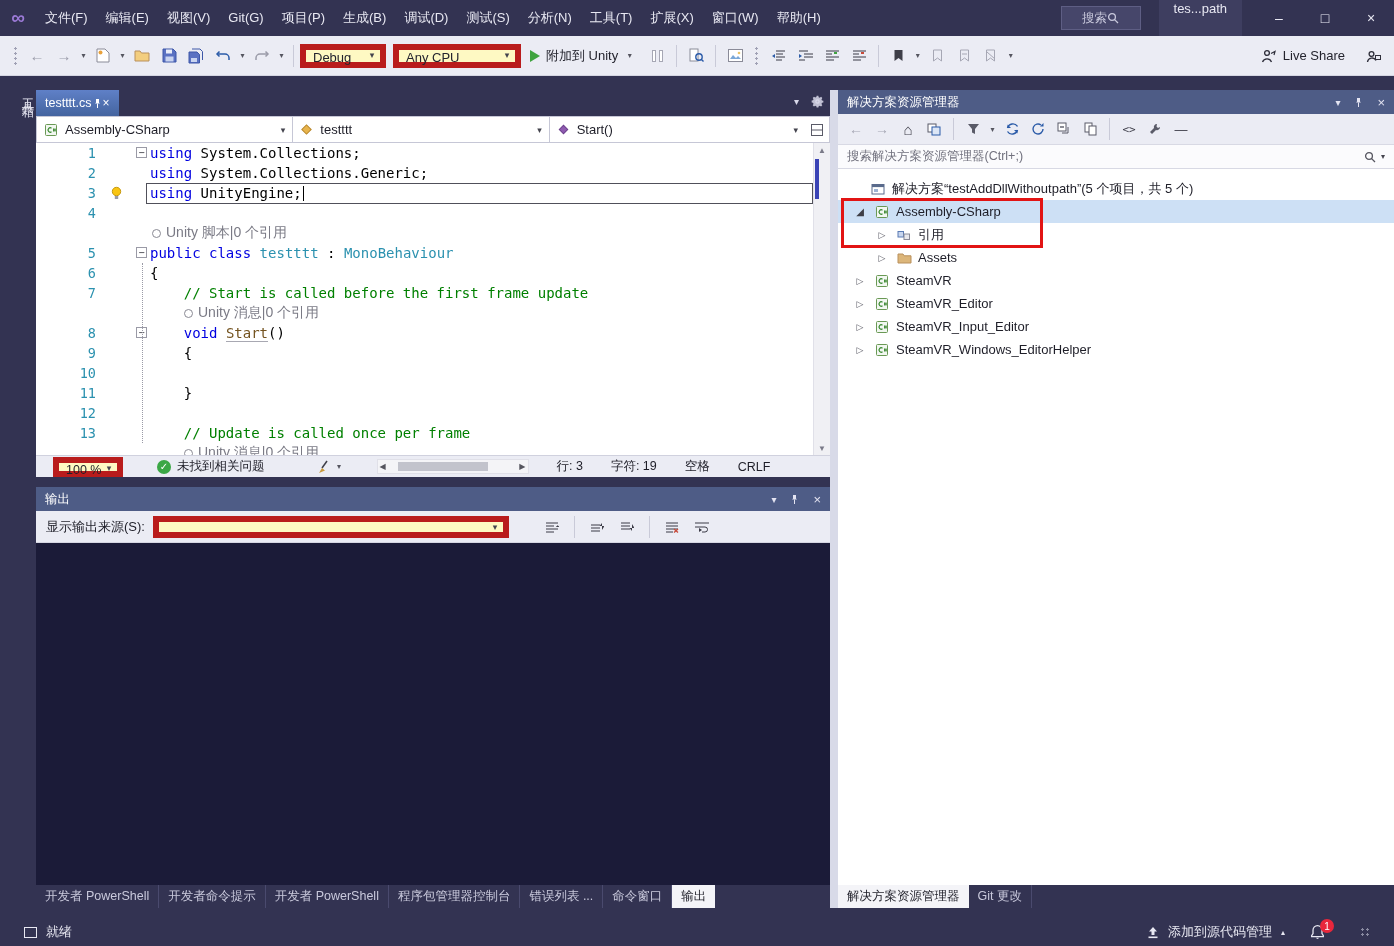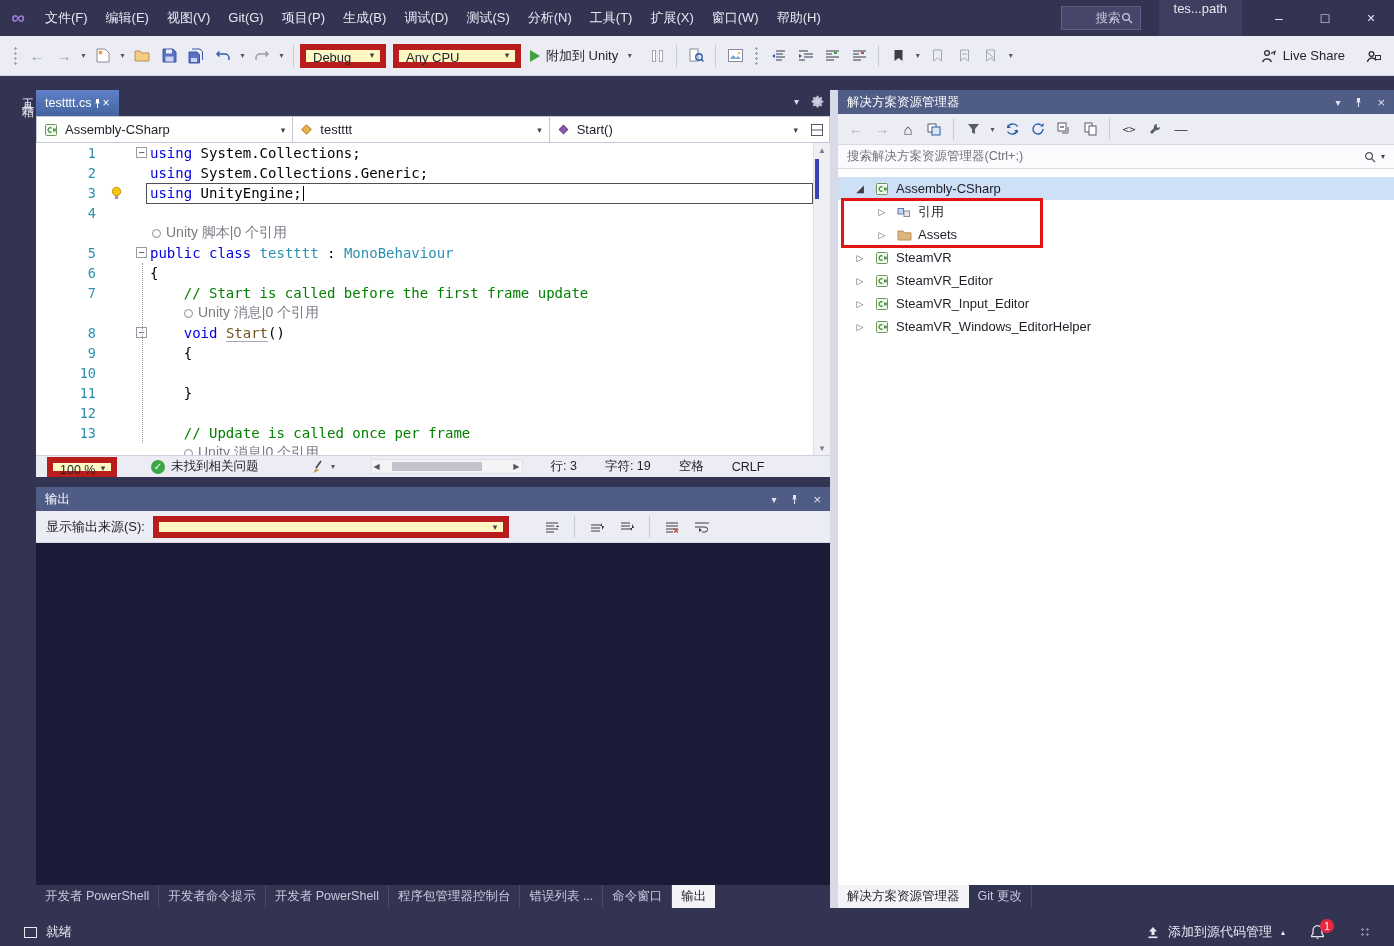--- a/index.html
+++ b/index.html
@@ -5,21 +5,21 @@
 *{box-sizing:border-box;margin:0;padding:0}
 html,body{width:1394px;height:946px}
 body{font-family:"Liberation Sans","DejaVu Sans",sans-serif;font-size:13px;color:#1e1e28}
 .window{position:relative;width:1394px;height:946px;background:#333352;overflow:hidden}
 
 
 .titlebar{position:absolute;left:0;top:0;width:100%;height:36px;display:flex;align-items:center;color:#E8E8F2}
 .vs-logo{width:36px;text-align:center;font-size:19px;font-weight:bold;color:#9D7BD8;font-style:italic}
 .menubar{display:flex;height:100%;align-items:center}
 .menu-item{padding:0 9px;line-height:36px;white-space:nowrap;cursor:default}
-.quick-search{margin-left:auto;width:80px;height:24px;background:#46466A;border:1px solid #5E5E84;display:flex;align-items:center;justify-content:flex-end;padding:0 7px;font-size:12.5px;color:#CICIDC;color:#C9C9DC}
+.quick-search{margin-left:auto;width:80px;height:24px;background:#46466A;border:1px solid #5E5E84;display:flex;align-items:center;justify-content:center;padding:0 7px;font-size:12.5px;color:#CICIDC;color:#C9C9DC}
 .win-title{margin-left:18px;height:54px;line-height:36px;padding:0 15px;background:#3E3E60;font-size:13px;white-space:nowrap}
 .win-controls{display:flex;height:100%;margin-left:14px}
 .win-btn{width:46px;height:36px;display:flex;align-items:center;justify-content:center;font-size:14px}
 
 
 .toolbar{position:absolute;left:0;top:36px;width:100%;height:40px;background:#EBECF4;border-bottom:1px solid #D5D6E2;display:flex;align-items:center;gap:1px;padding:0 8px;color:#24242E}
 .tb-grip{width:5px;height:20px;margin:0 5px;background-image:radial-gradient(#9FA0B4 1px,transparent 1.3px);background-size:5px 5px}
 .tb-btn{width:26px;height:26px;display:flex;align-items:center;justify-content:center}
 .tb-caret{width:11px;font-size:8px;color:#55555F;display:flex;align-items:center;justify-content:center}
 .tb-sep{width:1px;height:22px;background:#C9CAD8;margin:0 5px}
@@ -65,21 +65,21 @@
 .caret{display:inline-block;width:1px;height:15px;background:#000;vertical-align:middle;margin-left:1px}
 .lens-text{font-family:"Liberation Sans","DejaVu Sans",sans-serif;font-size:14px;color:#7A7A85;display:flex;align-items:center;gap:5px}
 .lens-icon{width:9px;height:9px;border:1px solid #8A8A94;border-radius:50%;display:inline-block}
 .line3-box{position:absolute;left:110px;top:40px;right:17px;height:21px;border:1px solid #50505A;pointer-events:none}
 .bulb{position:absolute;left:74px;top:43px}
 .vscroll{position:absolute;right:0;top:0;bottom:0;width:17px;background:#F0F0F4;border-left:1px solid #E0E0E8;display:flex;flex-direction:column;justify-content:space-between;align-items:center;color:#7A7A88;font-size:8px}
 .vscroll .arrow{height:14px;display:flex;align-items:center}
 .vmarker{position:absolute;left:1px;top:16px;width:4px;height:40px;background:#3A43B5}
 
 .editor-status{height:22px;background:#EBECF4;border-top:1px solid #D0D1DE;display:flex;align-items:center;font-size:12.5px;color:#1E1E28}
-.zoom-combo{width:70px;height:20px;margin-left:11px}
+.zoom-combo{width:70px;height:20px;margin-left:17px}
 .health{display:flex;align-items:center;gap:6px;margin-left:34px;white-space:nowrap}
 .health-icon{width:14px;height:14px;border-radius:50%;background:#3BA745;color:#fff;font-size:10px;display:flex;align-items:center;justify-content:center;flex:none}
 .cleanup{margin-left:52px;display:flex;align-items:center;gap:3px}
 .hscroll{margin-left:32px;width:152px;height:15px;background:#F4F4F7;border:1px solid #E0E0E8;display:flex;align-items:center;font-size:8px;color:#55555E;padding:0 2px}
 .hthumb{width:90px;height:9px;background:#C2C3CC;margin-left:12px}
 .st-item{margin-left:28px;white-space:nowrap}
 
 
 .output-panel{position:absolute;left:36px;top:411px;width:794px;height:421px;display:flex;flex-direction:column}
 .panel-header{height:24px;background:#4E5C86;color:#fff;display:flex;align-items:center;padding:0 9px;font-size:12.5px;flex:none}
@@ -552,20 +552,31 @@
         <span>搜索解决方案资源管理器(Ctrl+;)</span>
         <span class="sright">
           <svg width="12" height="12" viewBox="0 0 12 12">
               <circle cx="5" cy="5" r="3.4" fill="none" stroke="#55555F" stroke-width="1.3"></circle>
               <line x1="7.6" y1="7.6" x2="11" y2="11" stroke="#55555F" stroke-width="1.3"></line>
             </svg>
           <span class="small-caret">▾</span>
         </span>
       </div>
       <div class="se-tree" id="seTree">
+          <div class="tree-row" style="padding-left: 10px;">
+            <div class="tree-arrow"></div>
+            <div class="tree-icon">
+              <svg width="14" height="14">
+                <rect x="1" y="2.5" width="12" height="9.5" fill="#fff" stroke="#5A6B8C"></rect>
+                <rect x="1" y="2.5" width="12" height="2.6" fill="#5A6B8C"></rect>
+                <rect x="3" y="7" width="4" height="3" fill="#9FB4D4"></rect>
+              </svg>
+            </div>
+            <div class="tree-label">解决方案“testAddDllWithoutpath”(5 个项目，共 5 个)</div>
+          </div>
           <div class="tree-row selected" style="padding-left: 14px;">
             <div class="tree-arrow exp">◢</div>
             <div class="tree-icon">
               <svg width="14" height="14">
                 <rect x="1.5" y="1.5" width="11" height="11" rx="1" fill="#F2F7F1" stroke="#6A9955"></rect>
                 <path d="M7.5 5.2a2.2 2.2 0 1 0 0 3.6" fill="none" stroke="#37872D" stroke-width="1.2"></path>
                 <path d="M9.5 5.5v3M11 5.5v3M9 6.3h2.8M9 7.7h2.8" stroke="#37872D" stroke-width=".8"></path>
               </svg>
             </div>
             <div class="tree-label">Assembly-CSharp</div>

